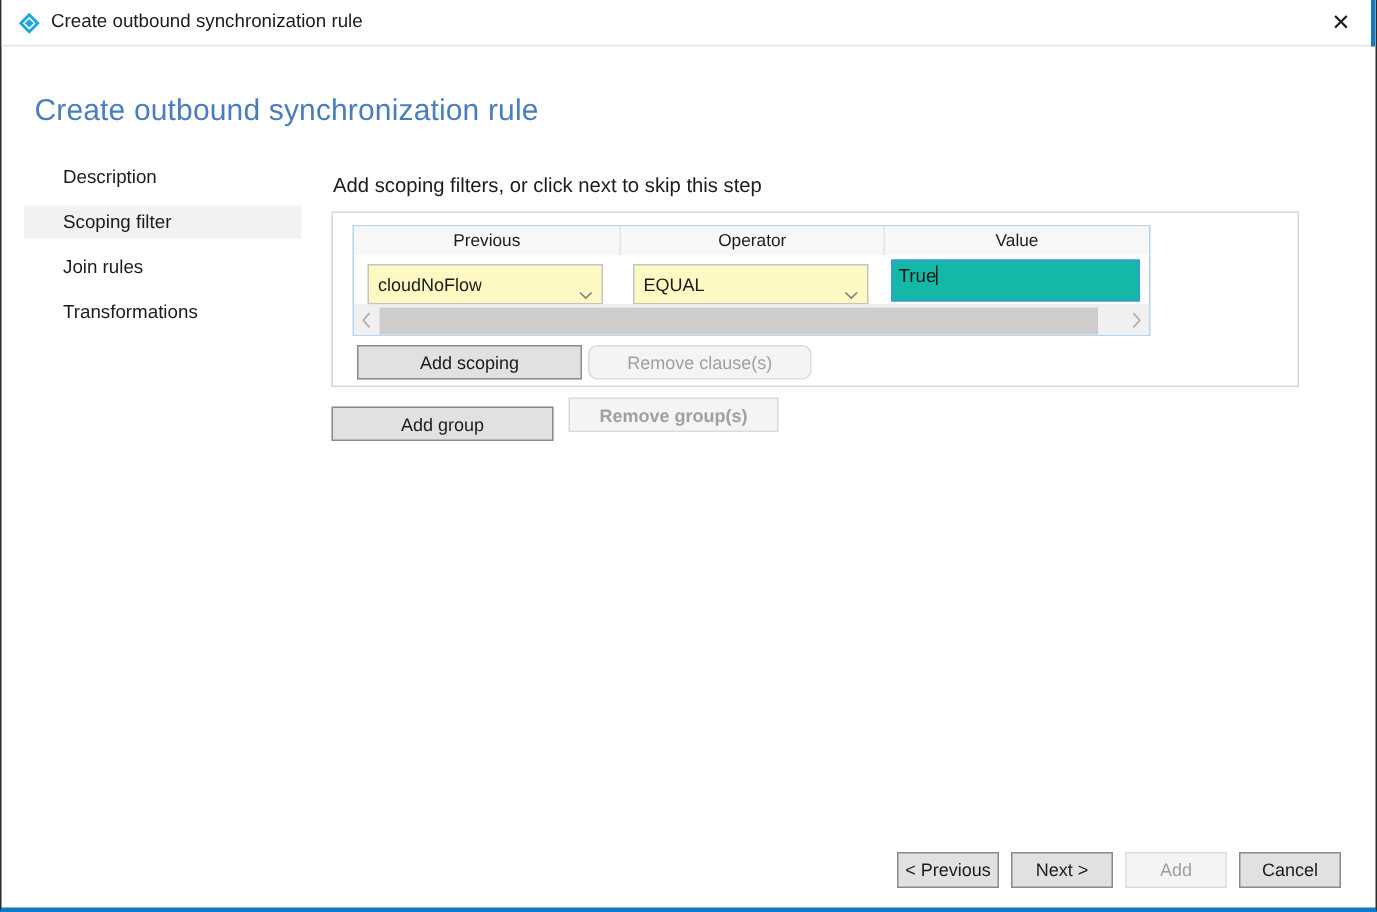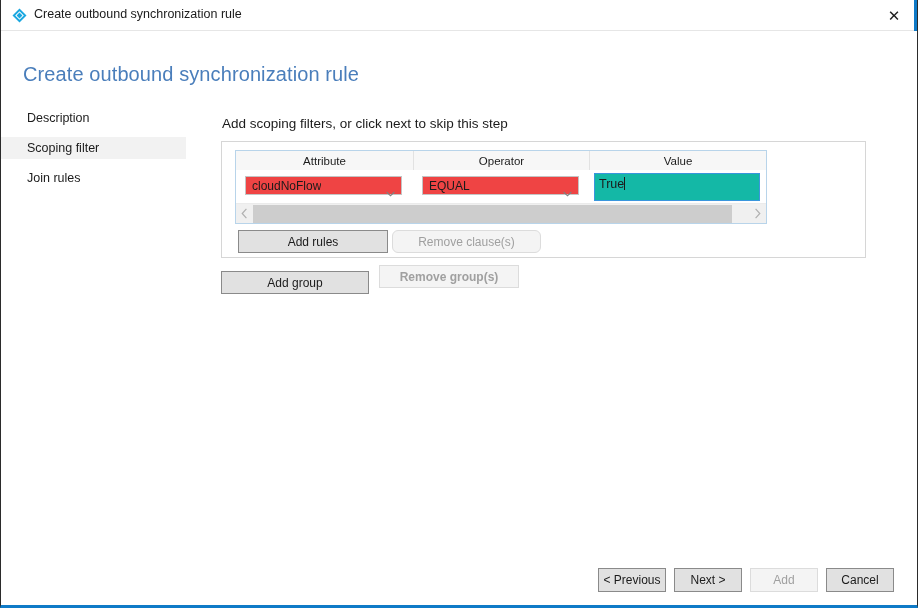--- a/index.html
+++ b/index.html
@@ -72,21 +72,21 @@
     font-size: 20px;
     color: #4a7ebb;
     font-weight: 400;
     letter-spacing: 0.1px;
     white-space: nowrap;
   }
 
   
   .sidebar {
     position: absolute;
-    left: 0; top: 107px;
+    left: 15px; top: 107px;
     width: 200px;
   }
   .side-item {
     position: relative;
     height: 22px;
     padding-left: 26px;
     display: flex;
     align-items: center;
     font-size: 12.5px;
     color: #1b1b1b;
@@ -151,22 +151,22 @@
 
   .table-row {
     position: absolute;
     left: 0; top: 20px;
     width: 530px; height: 32px;
   }
 
   .combo {
     position: absolute;
     top: 5px;
-    height: 19px;
-    background: #ef4444;
+    height: 27px;
+    background: #fef9c3;
     border: 1px solid #c4c4c4;
     display: flex;
     align-items: center;
     cursor: default;
     text-align: center;
   }
   .combo.attr  { left: 9px;   width: 157px; }
   .combo.oper  { left: 186px; width: 157px; }
   .combo-text {
     font-size: 12px;
@@ -317,30 +317,33 @@
   <div class="sidebar">
     <div class="side-item">
       <span>Description</span>
     </div>
     <div class="side-item selected">
       <span>Scoping filter</span>
     </div>
     <div class="side-item">
       <span>Join rules</span>
     </div>
+    <div class="side-item">
+      <span>Transformations</span>
+    </div>
   </div>
 
   <div class="content-title">Add scoping filters, or click next to skip this step</div>
 
   <div class="group-panel">
 
     <div class="clause-table">
 
       <div class="table-head">
-        <div class="th col-attr">Attribute</div>
+        <div class="th col-attr">Previous</div>
         <div class="th col-oper">Operator</div>
         <div class="th col-value">Value</div>
       </div>
 
       <div class="table-row">
 
         <div class="combo attr">
           <span class="combo-text">cloudNoFlow</span>
           <span class="combo-arrow">
             <svg width="9" height="6" viewBox="0 0 9 6">
@@ -376,21 +379,21 @@
         </div>
         <div class="scroll-arrow">
           <svg width="7" height="11" viewBox="0 0 7 11">
             <path d="M1.6 0.8 L5.8 5.5 L1.6 10.2" stroke="#b0b0b0" stroke-width="1.2" fill="none"></path>
           </svg>
         </div>
       </div>
 
     </div>
 
-    <button class="btn btn-add-clause">Add rules</button>
+    <button class="btn btn-add-clause">Add scoping</button>
     <button class="btn btn-remove-clause disabled">Remove clause(s)</button>
 
   </div>
 
   <button class="btn btn-add-group">Add group</button>
   <button class="btn btn-remove-group disabled">Remove group(s)</button>
 
   <div class="footer">
     <button class="btn btn-footer">&lt; Previous</button>
     <button class="btn btn-footer">Next &gt;</button>

